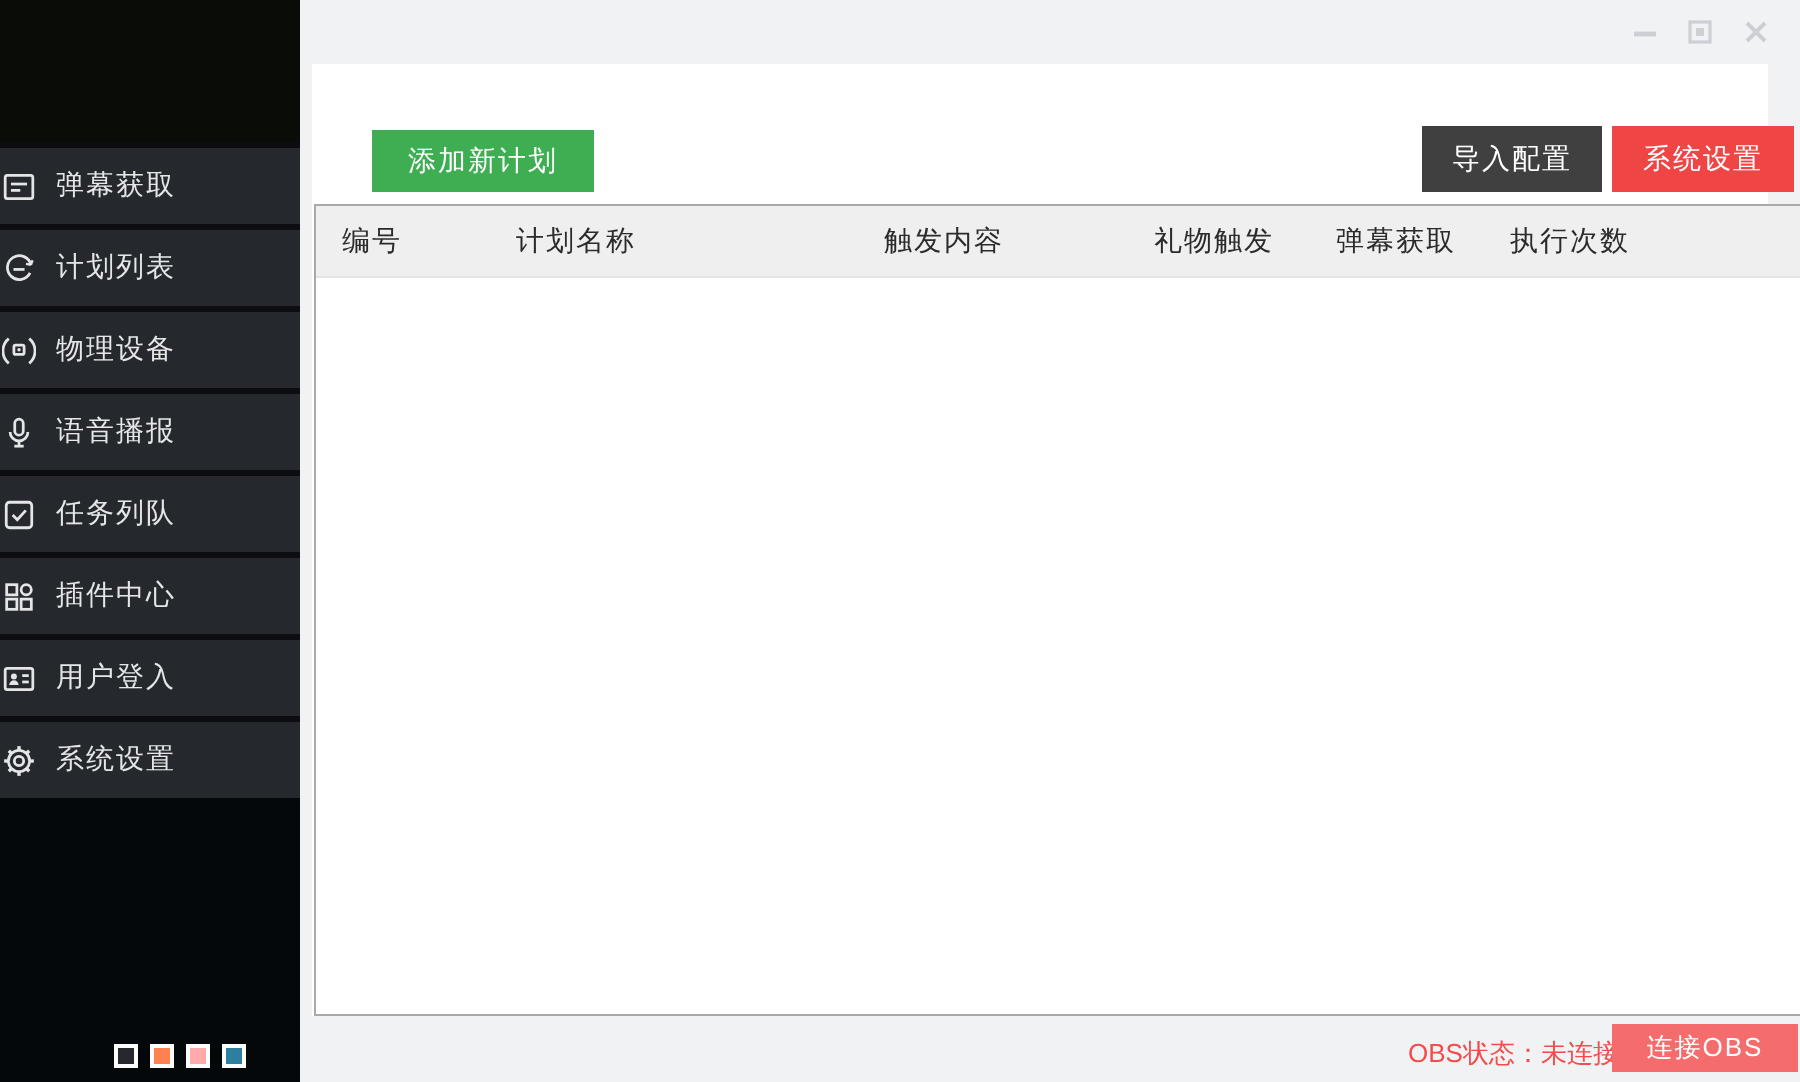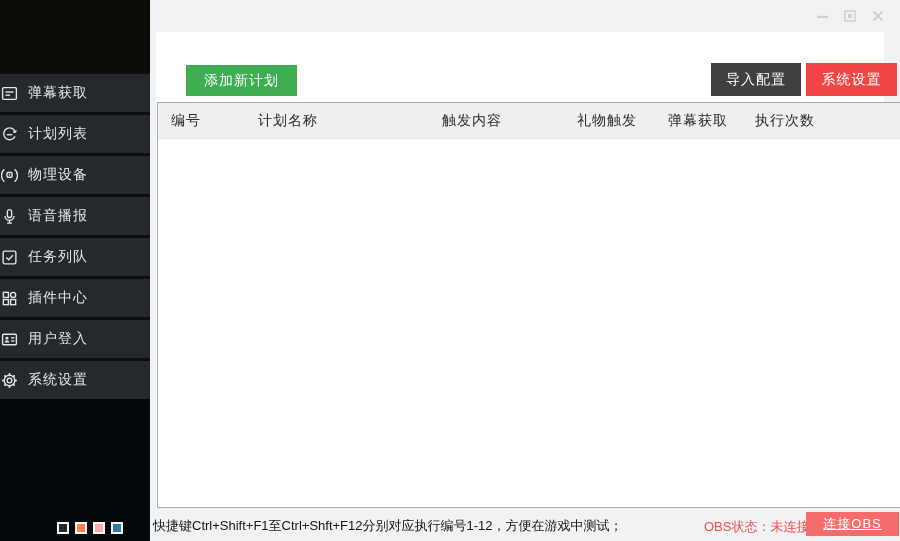--- a/index.html
+++ b/index.html
@@ -38,21 +38,21 @@
            display:flex; align-items:center; }
   .th { padding-left:13px; font-size:14px; color:#2b2b2b; letter-spacing:1px; white-space:nowrap; }
   .th1 { width:87px; } .th2 { width:184px; } .th3 { width:135px; }
   .th4 { width:91px; } .th5 { width:87px; }  .th6 { flex:1; }
   .tbody { height:368px; background:#ffffff; }
 
   .statusbar { position:absolute; left:0; top:508px; width:750px; height:33px; }
   .hint { position:absolute; left:3px; top:9px; font-size:13px; color:#151515; white-space:nowrap; }
   .obs-status { position:absolute; left:554px; top:10px; font-size:13px; color:#f44c4c; white-space:nowrap; }
   .btn-connect { position:absolute; left:640px; top:4px; width:93px; height:24px;
-                 background:#f56c6c; font-size:13px; letter-spacing:1px;text-decoration:underline; }
+                 background:#f56c6c; font-size:13px; letter-spacing:1px; }
 </style>
 </head>
 <body>
 
 <div class="app">
 
   <aside class="sidebar">
     <div class="logo-area"></div>
 
     <nav>
@@ -203,19 +203,18 @@
           <span class="th th3">触发内容</span>
           <span class="th th4">礼物触发</span>
           <span class="th th5">弹幕获取</span>
           <span class="th th6">执行次数</span>
         </div>
         <div class="tbody"></div>
       </div>
     </section>
 
     <footer class="statusbar">
-      <span class="hint">快捷键Ctrl+Shift+F1至Ctrl+Shft+F12分别对应执行编号1-12，方便在游戏中测试；</span>
       <span class="obs-status"><span>OBS状态：</span><span>未连接</span></span>
       <button class="btn btn-connect">连接OBS</button>
     </footer>
 
   </main>
 </div>
 
 </body></html>

